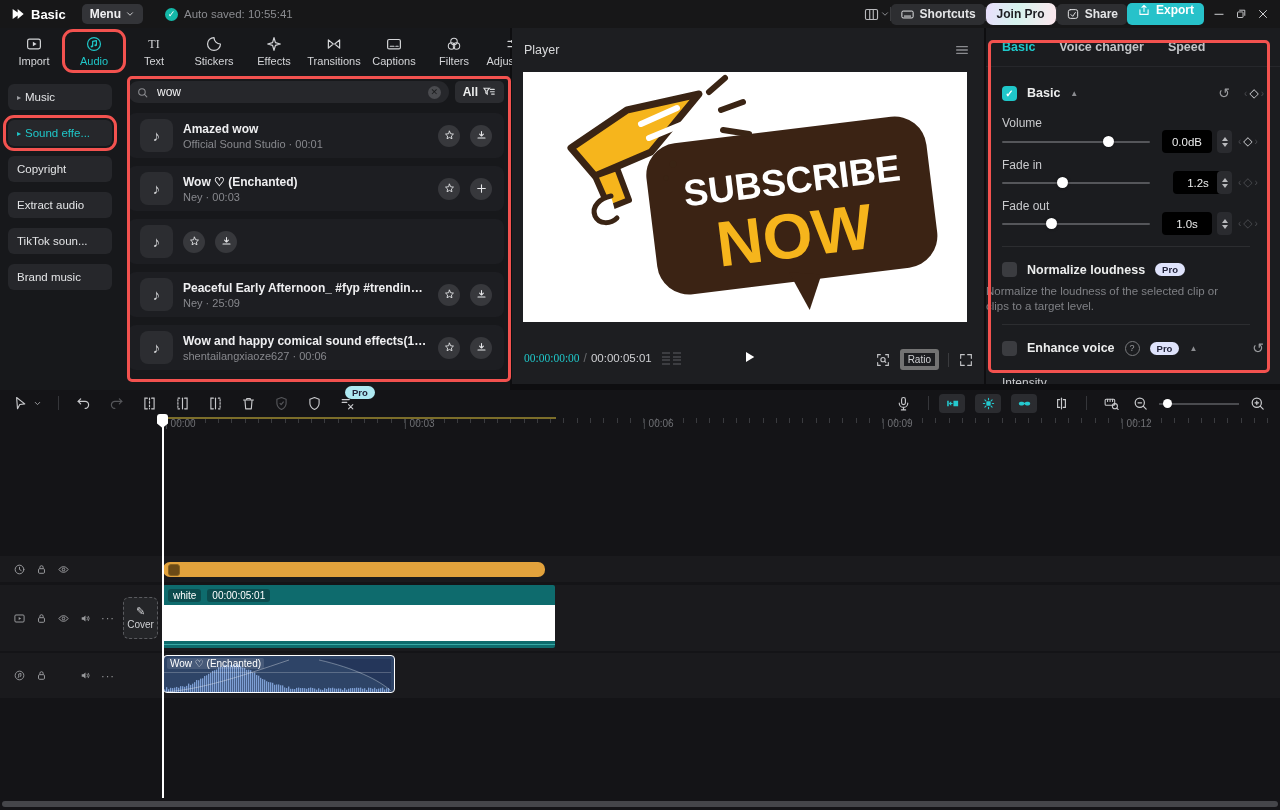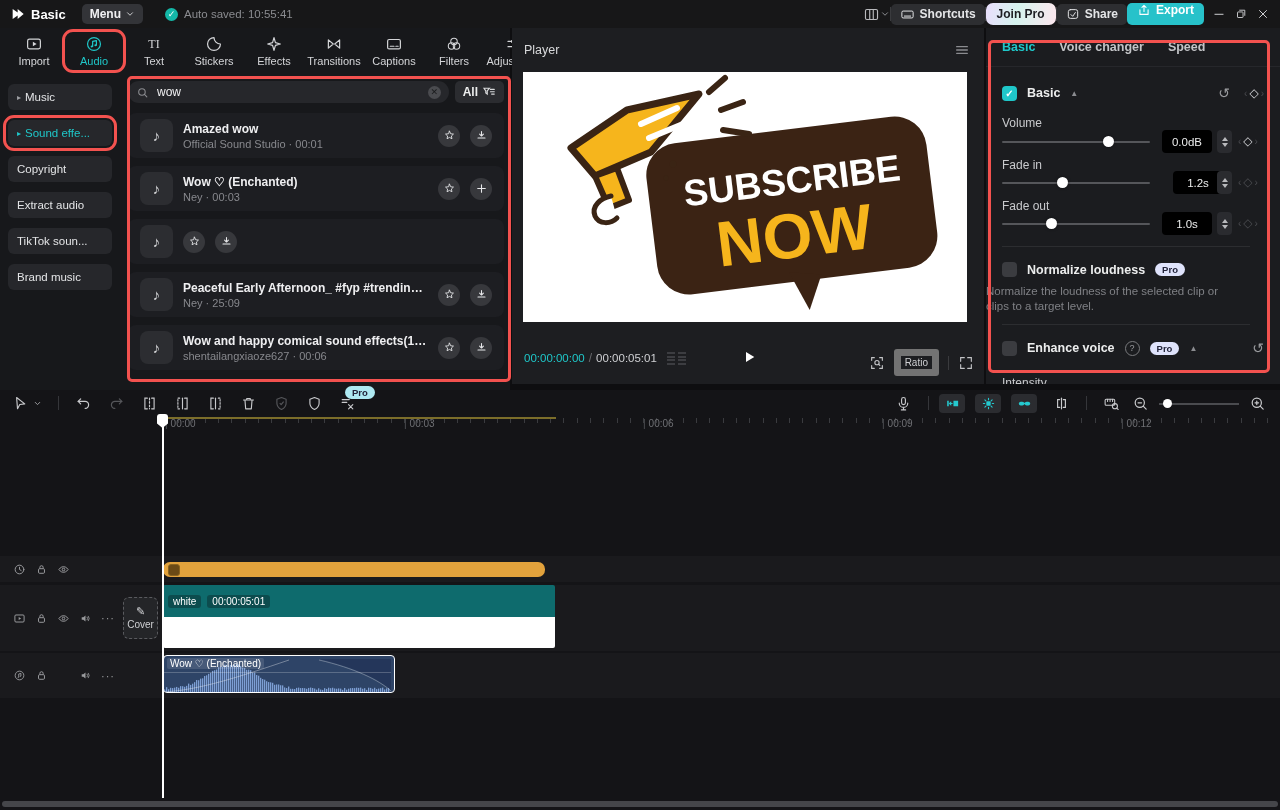--- a/index.html
+++ b/index.html
@@ -50,29 +50,29 @@
   .snd .t1{color:#efeff1;font-weight:bold;font-size:12px;white-space:nowrap;overflow:hidden;text-overflow:ellipsis;}
   .snd .t2{color:#87888d;font-size:11px;margin-top:2px;white-space:nowrap;overflow:hidden;text-overflow:ellipsis;}
   .snd .act{width:22px;height:22px;border-radius:50%;background:#37383c;color:#e8e9eb;flex-shrink:0;display:flex;align-items:center;justify-content:center;}
   .snd .act svg{width:13px;height:13px;}
   
   #player{left:512px;top:28px;width:472px;height:356px;background:#1d1e21;}
   #player-title{position:absolute;left:12px;top:15px;color:#d8d9db;font-size:12.5px;}
   #player-menu{position:absolute;right:14px;top:14px;width:16px;height:16px;color:#8b8c90;}
   #canvas{position:absolute;left:11px;top:44px;width:444px;height:250px;background:#fff;}
   #pctrl{position:absolute;left:0;top:312px;width:472px;height:36px;display:flex;align-items:center;}
-  .time-cur{color:#1fc7c9;font-size:11.5px;margin-left:12px;}
+  .time-cur{color:#1fc7c9;font-size:11.5px;margin-left:12px;font-family:Liberation Serif, serif;}
   .time-sep{color:#6a6b6f;margin:0 4px;}
   .time-total{color:#cfd0d3;font-size:11.5px;}
   #frames-ico{display:flex;gap:3px;margin-left:10px;}
   #frames-ico i{display:block;width:8px;height:13px;background:repeating-linear-gradient(#3c3d41 0 2px,transparent 2px 3.6px);}
   #play-btn{position:absolute;left:228px;top:8px;width:18px;height:18px;color:#fff;}
   .pright{position:absolute;right:10px;top:9px;display:flex;align-items:center;gap:9px;}
   .p-ico{width:16px;height:16px;color:#c3c4c7;}
-  #ratio-btn{border:7px solid #737373;border-radius:3px;color:#cfd0d3;font-size:10px;padding:1px 4px;}
+  #ratio-btn{border:4px solid #737373;border-radius:3px;color:#cfd0d3;font-size:10px;padding:1px 4px;}
   
   #props{left:986px;top:28px;width:294px;height:356px;background:#1b1c1f;overflow:hidden;}
   #prop-tabs{position:absolute;left:16px;top:12px;display:flex;gap:24px;font-size:12.5px;font-weight:bold;color:#c3c4c7;}
   #prop-tabs .pt.active{color:#1fc7c9;}
   #prop-divider{position:absolute;left:0;top:38px;width:294px;height:1px;background:#26272b;}
   .chk{width:15px;height:15px;border-radius:4px;flex-shrink:0;}
   .chk.on{background:#1fc7c9;color:#fff;font-size:10px;font-weight:bold;display:flex;align-items:center;justify-content:center;}
   .chk.off{background:#3b3c40;}
   .prow{position:absolute;left:16px;display:flex;align-items:center;gap:10px;}
   .plabel{color:#c9cacd;font-size:12px;}
@@ -117,21 +117,21 @@
   .thicons{position:absolute;left:0;top:0;bottom:0;display:flex;align-items:center;}
   .th-ico{width:13px;height:13px;color:#9a9b9e;margin-left:9px;}
   .th-ico.first{margin-left:13px;}
   .th-dots{color:#9a9b9e;font-size:11px;letter-spacing:1px;margin-left:9px;}
   #cover-btn{position:absolute;left:123px;top:207px;width:33px;height:40px;background:#242528;border:1px dashed #5a5b5f;border-radius:6px;display:flex;flex-direction:column;align-items:center;justify-content:center;color:#cfd0d3;}
   #cover-btn .pc{font-size:11px;line-height:11px;}
   #cover-btn .cl{font-size:10px;margin-top:2px;}
   #clip-sticker{position:absolute;left:163px;top:172px;width:382px;height:15px;background:#e2a23c;border-radius:7px;display:flex;align-items:center;}
   #clip-sticker .schip{width:10px;height:10px;border-radius:3px;background:#6b4a16;margin-left:5px;border:1px solid #8a6420;}
   #clip-video{position:absolute;left:163px;top:195px;width:392px;height:63px;border-radius:2px;overflow:hidden;}
-  #clip-video .vhead{height:32px;background:#0e6b6d;display:flex;align-items:center;gap:6px;padding-left:5px;}
+  #clip-video .vhead{height:20px;background:#0e6b6d;display:flex;align-items:center;gap:6px;padding-left:5px;}
   .vchip{background:rgba(10,40,40,.45);border-radius:3px;color:#fff;font-size:10px;padding:0px 5px;line-height:13px;}
   #clip-video .vbody{height:36px;background:#fff;}
   #clip-video .vfoot{height:11px;background:#0e6b6d;position:relative;}
   #clip-video .vfoot::after{content:"";position:absolute;left:0;right:0;top:3px;height:1px;background:#38a8a4;}
   #clip-audio{position:absolute;left:163px;top:265px;width:230px;height:36px;background:#2e4467;border:1.5px solid #fff;border-radius:4px;overflow:hidden;}
   #clip-audio .alabel{position:absolute;left:3px;top:2px;color:#fff;font-size:10px;background:rgba(255,255,255,.12);border-radius:2px;padding:0 3px;z-index:2;}
   #playhead-line{position:absolute;left:162px;top:25px;width:1.5px;height:383px;background:#fff;z-index:4;}
   #playhead-head{position:absolute;left:157px;top:24px;width:11px;height:14px;background:#fff;border-radius:3px;clip-path:polygon(0 0,100% 0,100% 68%,50% 100%,0 68%);z-index:4;}
   #hscroll{position:absolute;left:2px;top:411px;width:1276px;height:6px;background:#45464a;border-radius:3px;}
   

